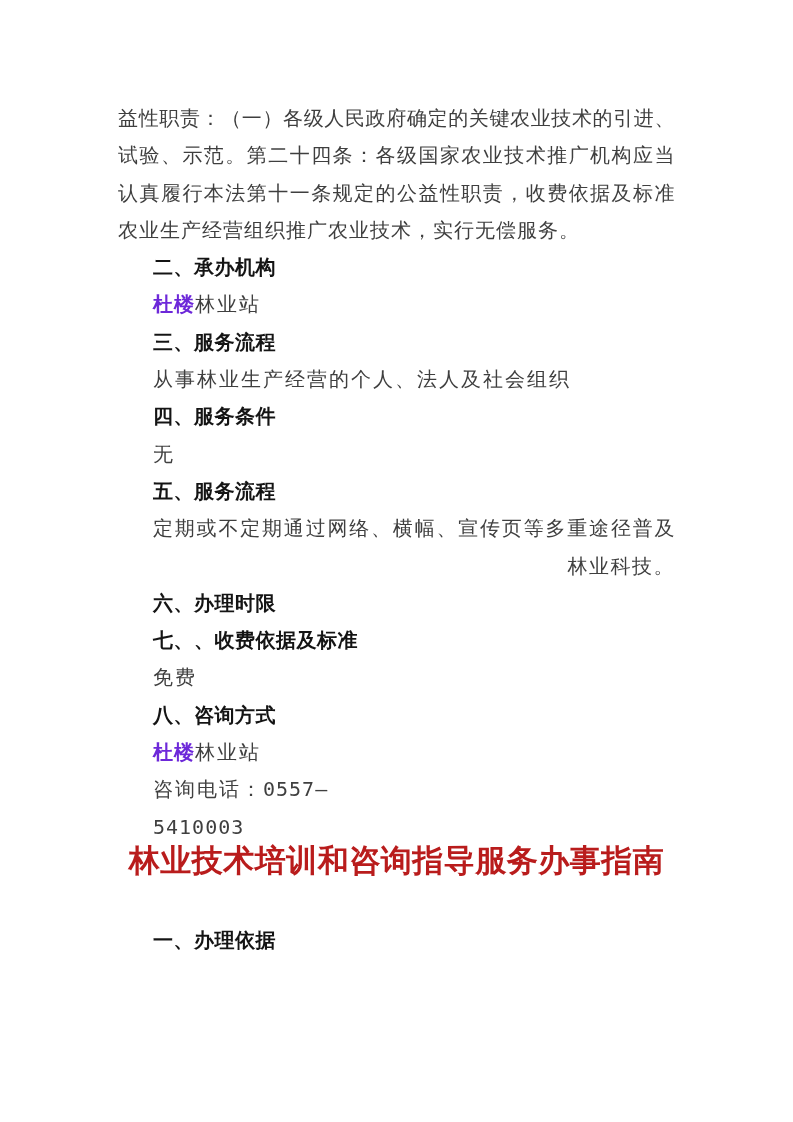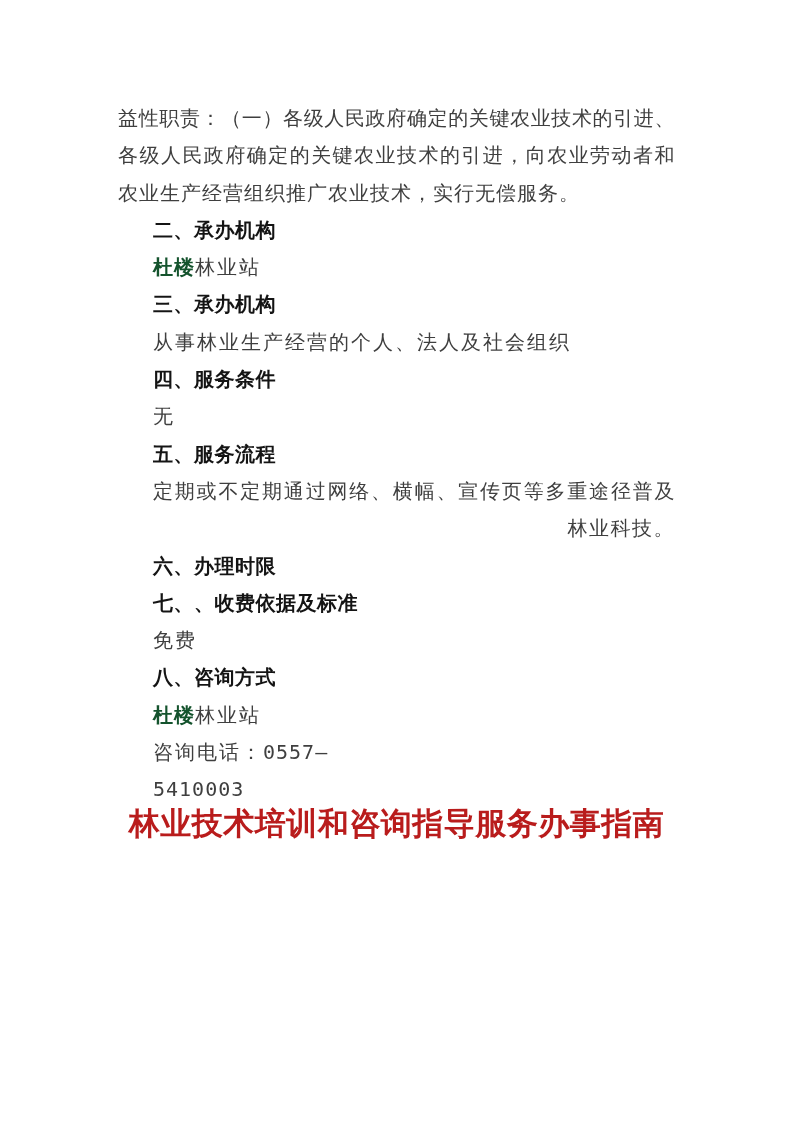--- a/index.html
+++ b/index.html
@@ -65,21 +65,21 @@
   }
   .b-justify {
     letter-spacing: 0.5px;
     text-align: justify;
     text-align-last: justify;
     white-space: nowrap;
   }
   .org-bold {
     font-family: Liberation Sans, sans-serif;
     font-weight: 700;
-    color: #14532d;
+    color: #6d28d9;
     letter-spacing: 1px;
   }
   .num {
     font-family: "DejaVu Sans Mono", monospace;
     letter-spacing: 1px;
   }
   .guide-title {
     height: 40px;
     line-height: 40px;
     margin-top: -5px;
@@ -96,30 +96,31 @@
   }
 </style>
 </head>
 <body>
 
 <div class="page">
   <div class="content">
 
     <div>
       <div class="p-line">益性职责：（一）各级人民政府确定的关键农业技术的引进、</div>
-      <div class="p-line">各级人民政府确定的关键农业技术的引进，向农业劳动者和</div>
+      <div class="p-line">试验、示范。第二十四条：各级国家农业技术推广机构应当</div>
+      <div class="p-line">认真履行本法第十一条规定的公益性职责，收费依据及标准</div>
       <div class="p-line p-last">农业生产经营组织推广农业技术，实行无偿服务。</div>
     </div>
 
     <div class="h-line">二、承办机构</div>
     <div class="b-line">
       <span class="org-bold">杜楼</span><span>林业站</span>
     </div>
 
-    <div class="h-line">三、承办机构</div>
+    <div class="h-line">三、服务流程</div>
     <div class="b-line">从事林业生产经营的个人、法人及社会组织</div>
 
     <div class="h-line">四、服务条件</div>
     <div class="b-line">无</div>
 
     <div class="h-line">五、服务流程</div>
     <div class="b-line b-justify">定期或不定期通过网络、横幅、宣传页等多重途径普及</div>
     <div class="b-line b-noindent">林业科技。</div>
 
     <div class="h-line">六、办理时限</div>
@@ -131,15 +132,16 @@
     <div class="b-line">
       <span class="org-bold">杜楼</span><span>林业站</span>
     </div>
     <div class="b-line">
       <span>咨询电话：</span><span class="num">0557—</span>
     </div>
     <div class="b-line num">5410003</div>
 
     <div class="guide-title">林业技术培训和咨询指导服务办事指南</div>
 
+    <div class="h-line h-after-title">一、办理依据</div>
 
   </div>
 </div>
 
 </body></html>

